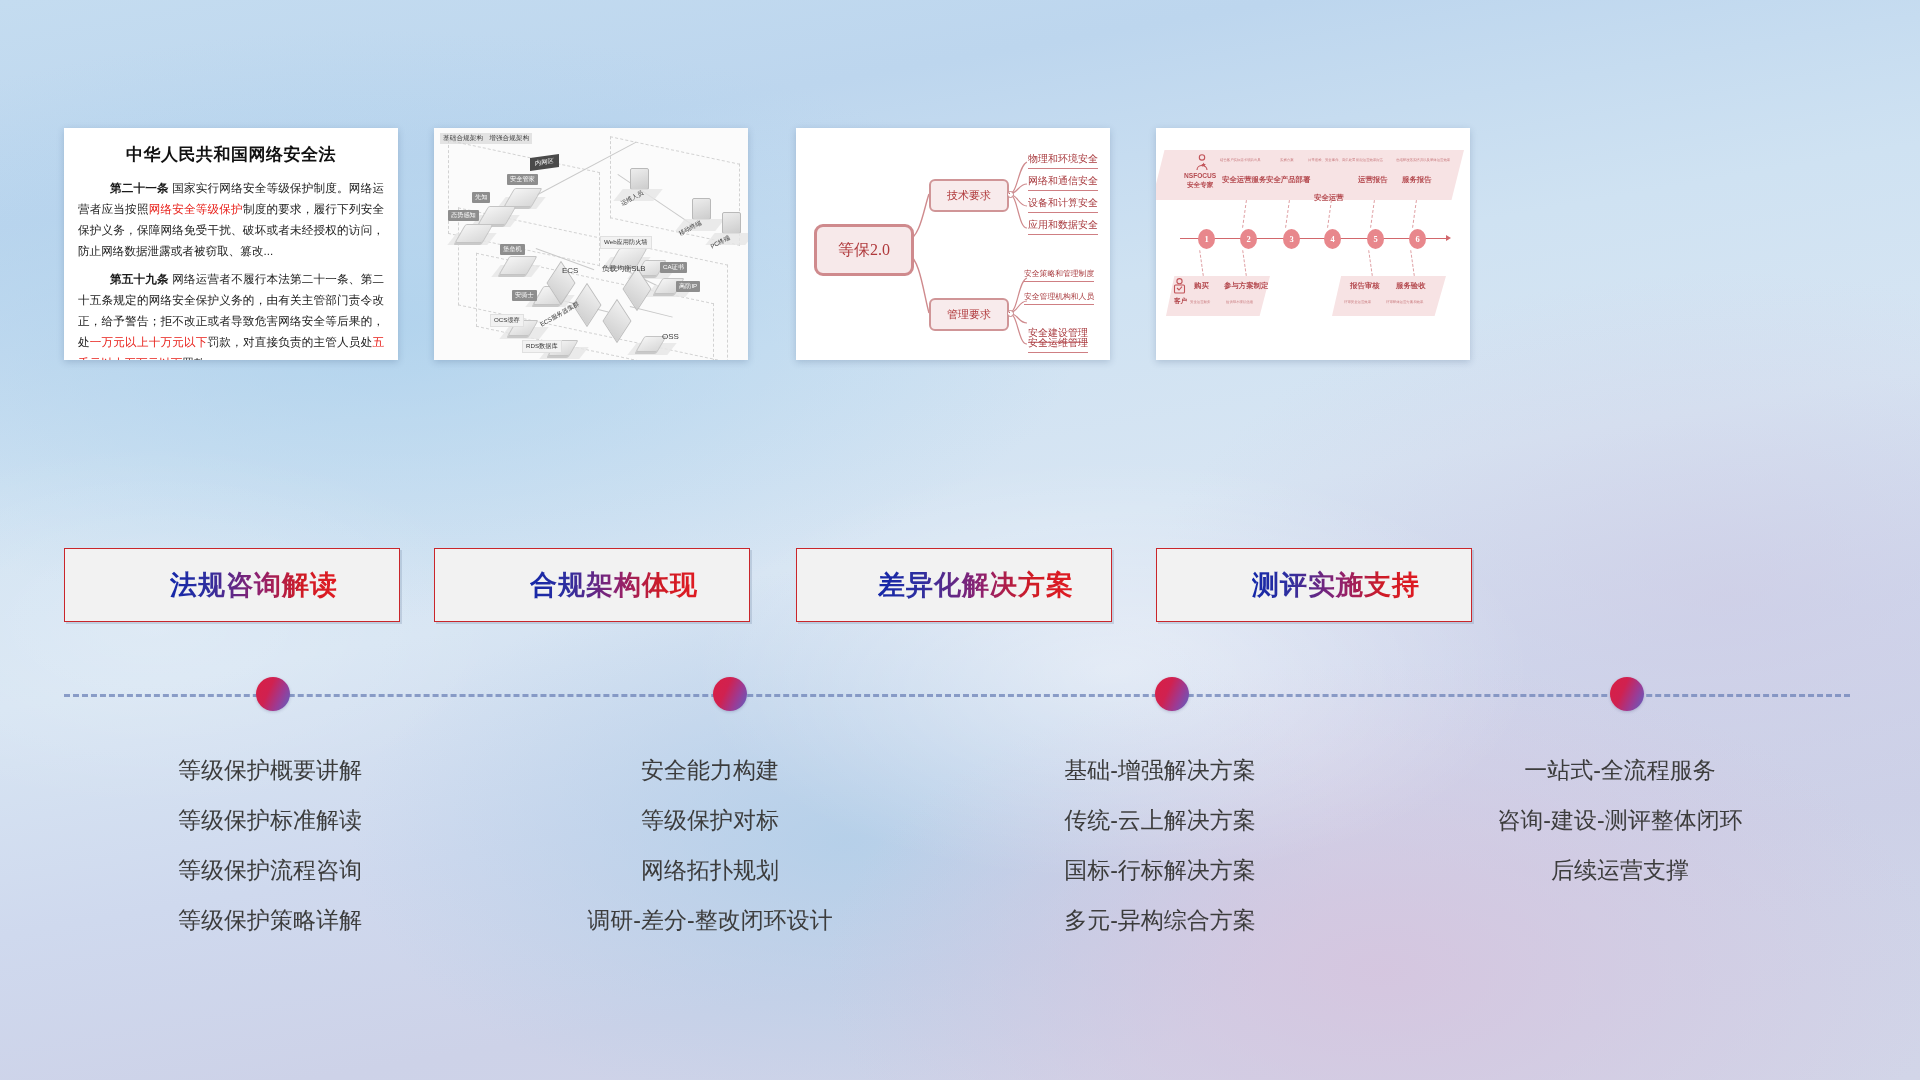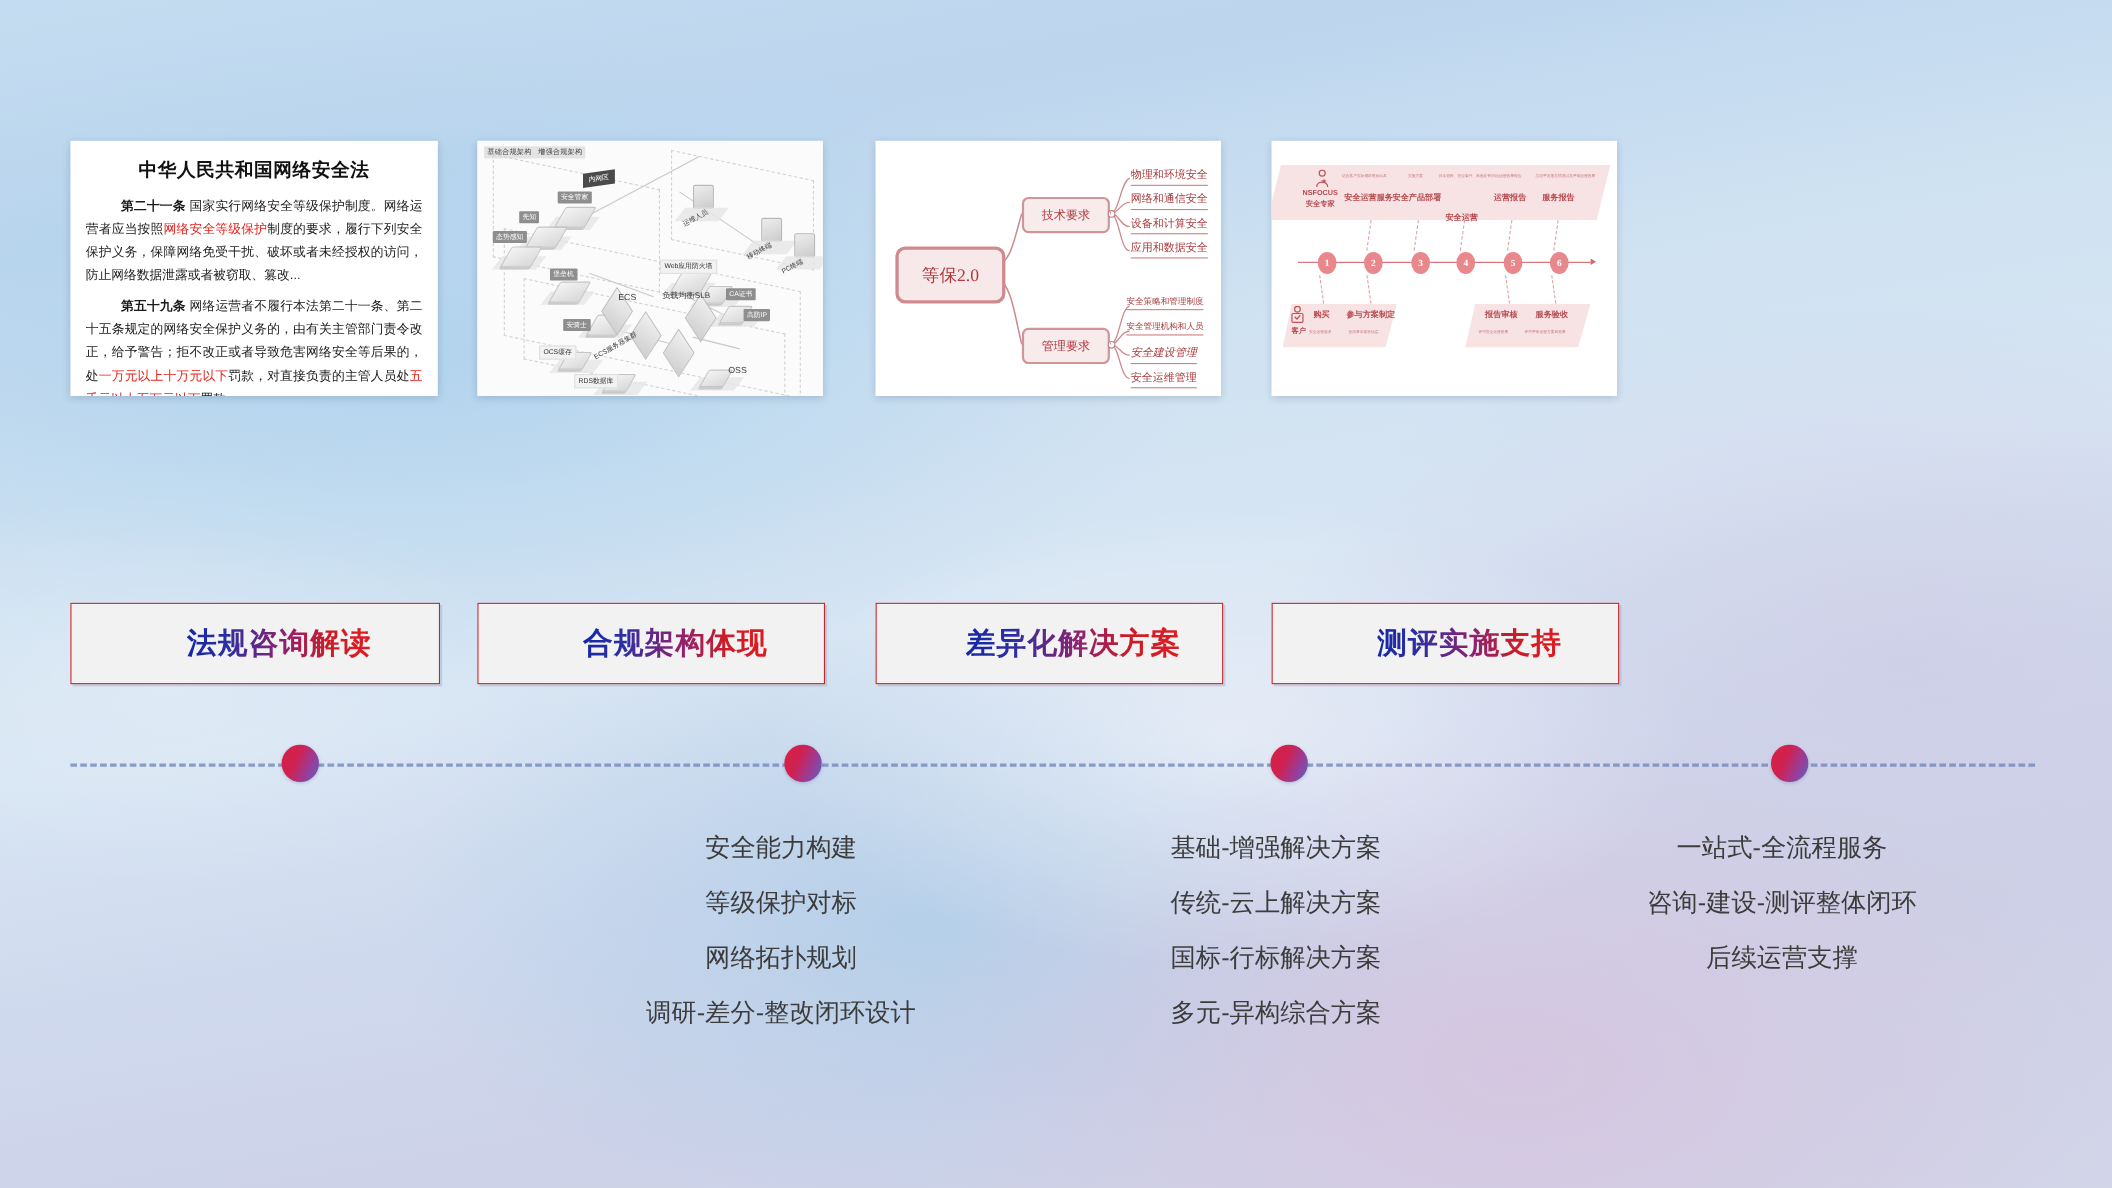--- a/index.html
+++ b/index.html
@@ -283,21 +283,21 @@
       <div class="mm-knob" style="left:211px;top:63px;"></div>
       <div class="mm-leaf" style="left:232px;top:24px;">物理和环境安全</div>
       <div class="mm-leaf" style="left:232px;top:46px;">网络和通信安全</div>
       <div class="mm-leaf" style="left:232px;top:68px;">设备和计算安全</div>
       <div class="mm-leaf" style="left:232px;top:90px;text-align:right;">应用和数据安全</div>
 
       <div class="mm-branch mm-b2">管理要求</div>
       <div class="mm-knob" style="left:211px;top:182px;"></div>
       <div class="mm-leaf" style="left:228px;top:140px;font-size:7.8px;">安全策略和管理制度</div>
       <div class="mm-leaf" style="left:228px;top:163px;font-size:7.8px;">安全管理机构和人员</div>
-      <div class="mm-leaf" style="left:232px;top:186px;font-style:italic;">安全建设管理</div>
+      <div class="mm-leaf" style="left:232px;top:198px;">安全建设管理</div>
       <div class="mm-leaf" style="left:232px;top:208px;">安全运维管理</div>
     </div>
   </div>
 
   <div class="card c4">
     <div class="ns">
 
       <div class="band" style="left:-4px;top:22px;width:312px;height:50px;clip-path:polygon(4% 0,100% 0,96% 100%,0 100%);"></div>
 
       <div class="band" style="left:10px;top:148px;width:104px;height:40px;clip-path:polygon(8% 0,100% 0,90% 100%,0 100%);"></div>
@@ -382,20 +382,26 @@
   <div class="titlebox tb4">
     <span class="t">测评实施支持</span>
   </div>
 
   <div class="tl-line"></div>
   <div class="tl-dot d1"></div>
   <div class="tl-dot d2"></div>
   <div class="tl-dot d3"></div>
   <div class="tl-dot d4"></div>
 
+  <div class="col col1">
+    <div class="li">等级保护概要讲解</div>
+    <div class="li">等级保护标准解读</div>
+    <div class="li">等级保护流程咨询</div>
+    <div class="li">等级保护策略详解</div>
+  </div>
   <div class="col col2">
     <div class="li">安全能力构建</div>
     <div class="li">等级保护对标</div>
     <div class="li">网络拓扑规划</div>
     <div class="li">调研-差分-整改闭环设计</div>
   </div>
   <div class="col col3">
     <div class="li">基础-增强解决方案</div>
     <div class="li">传统-云上解决方案</div>
     <div class="li">国标-行标解决方案</div>

